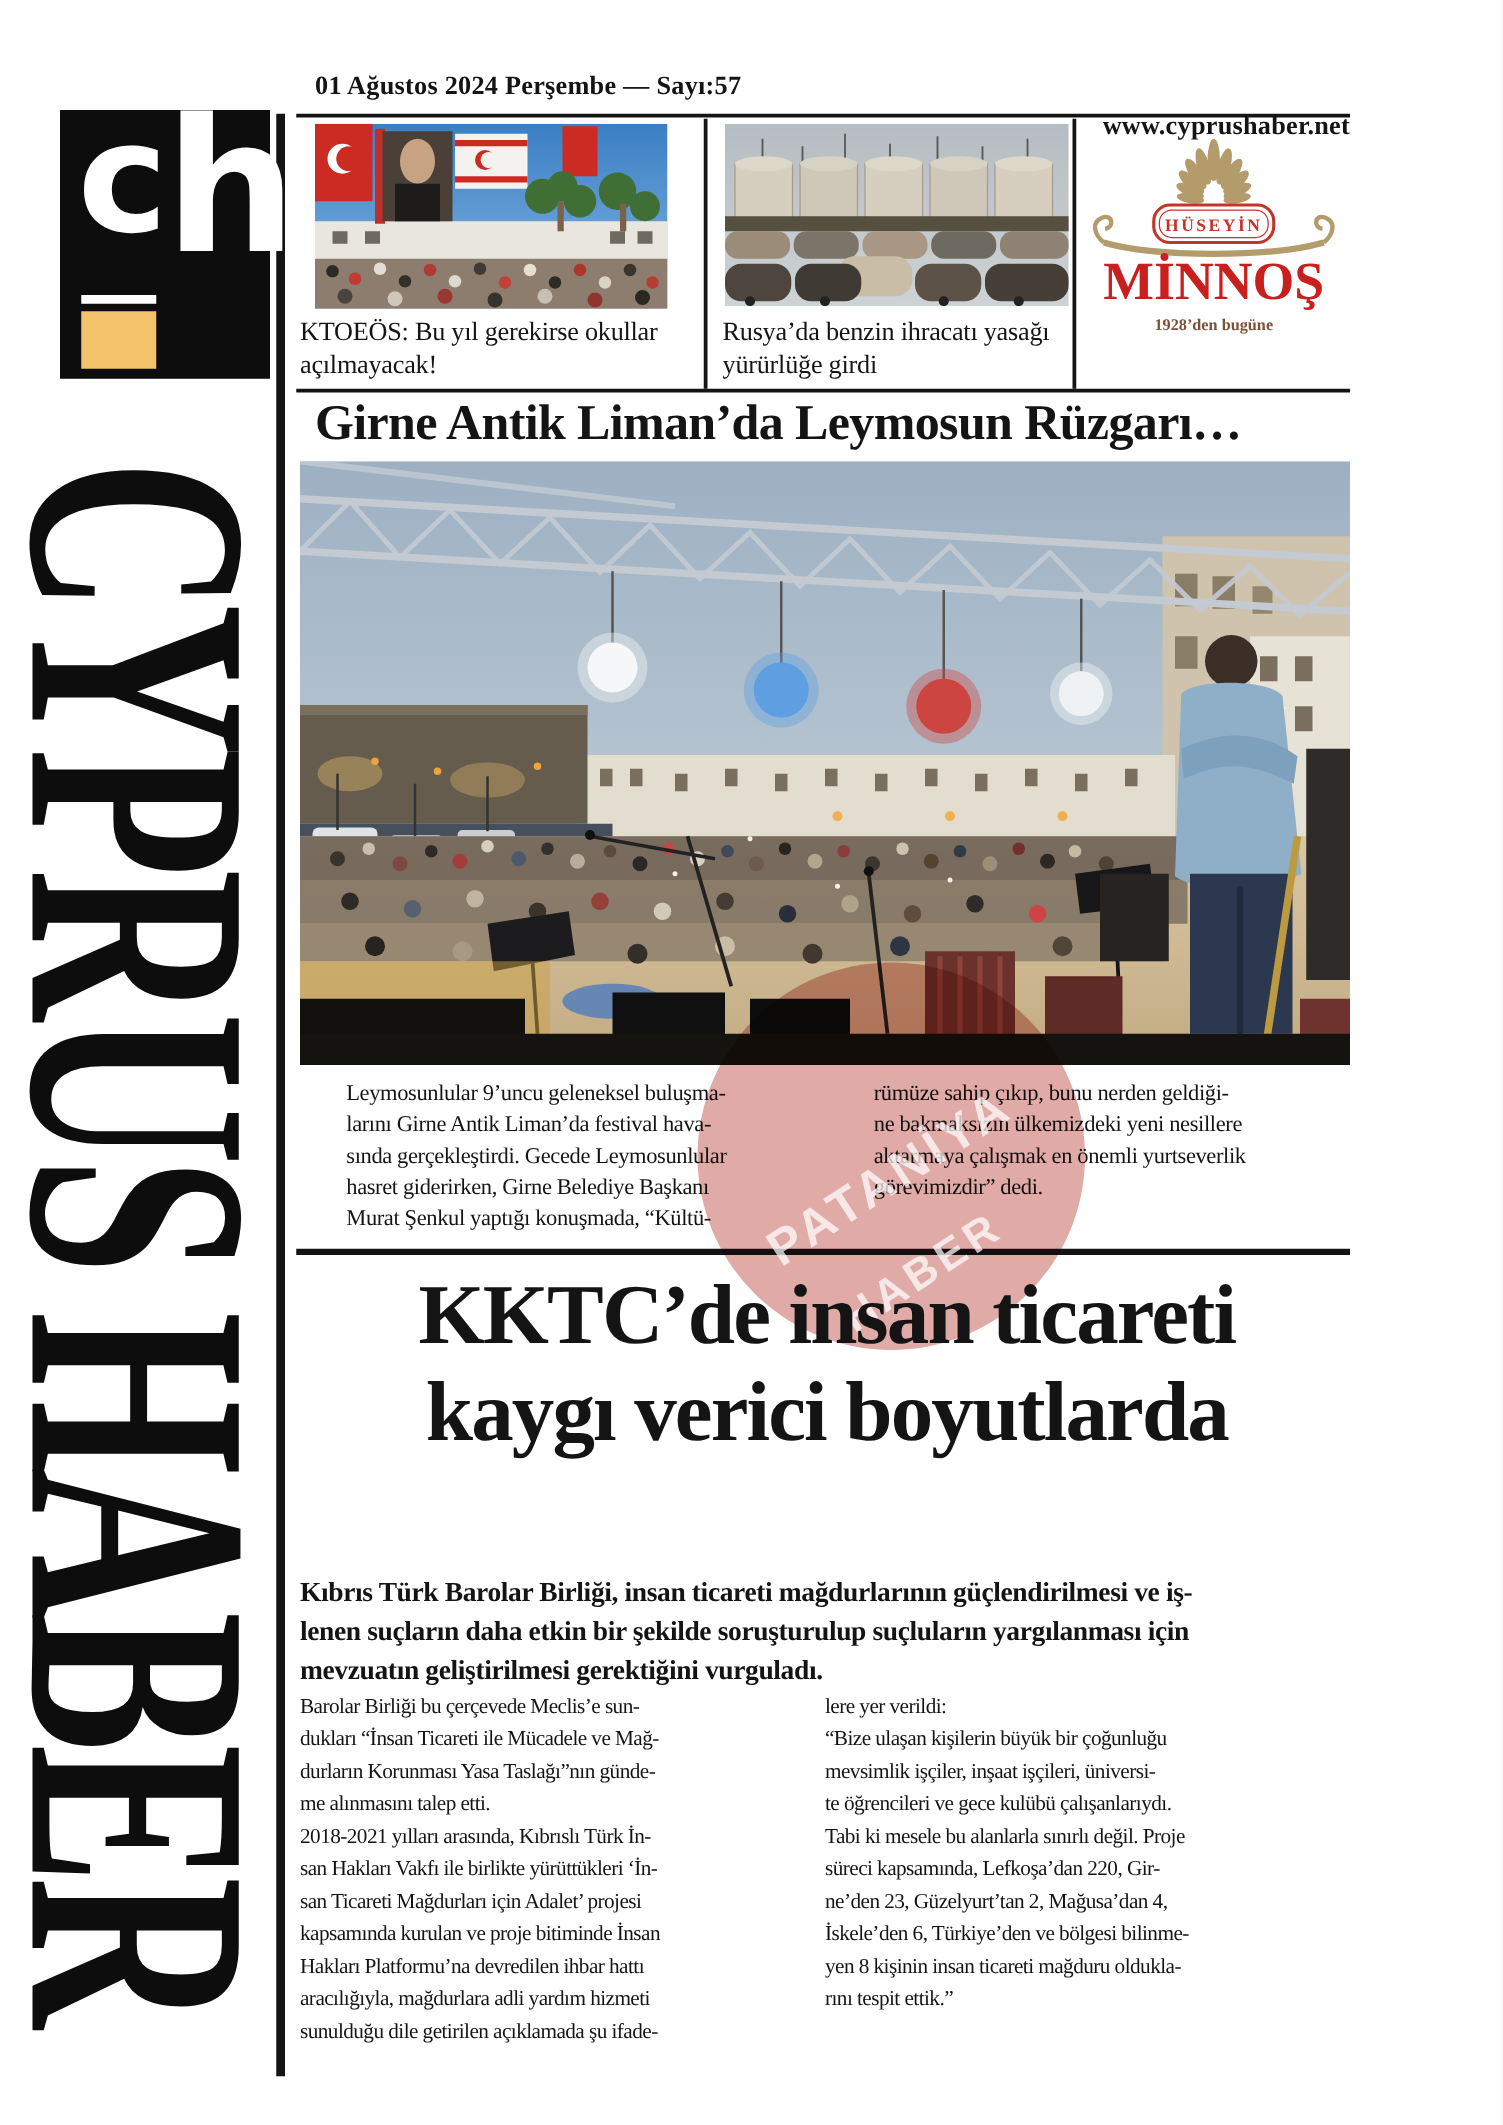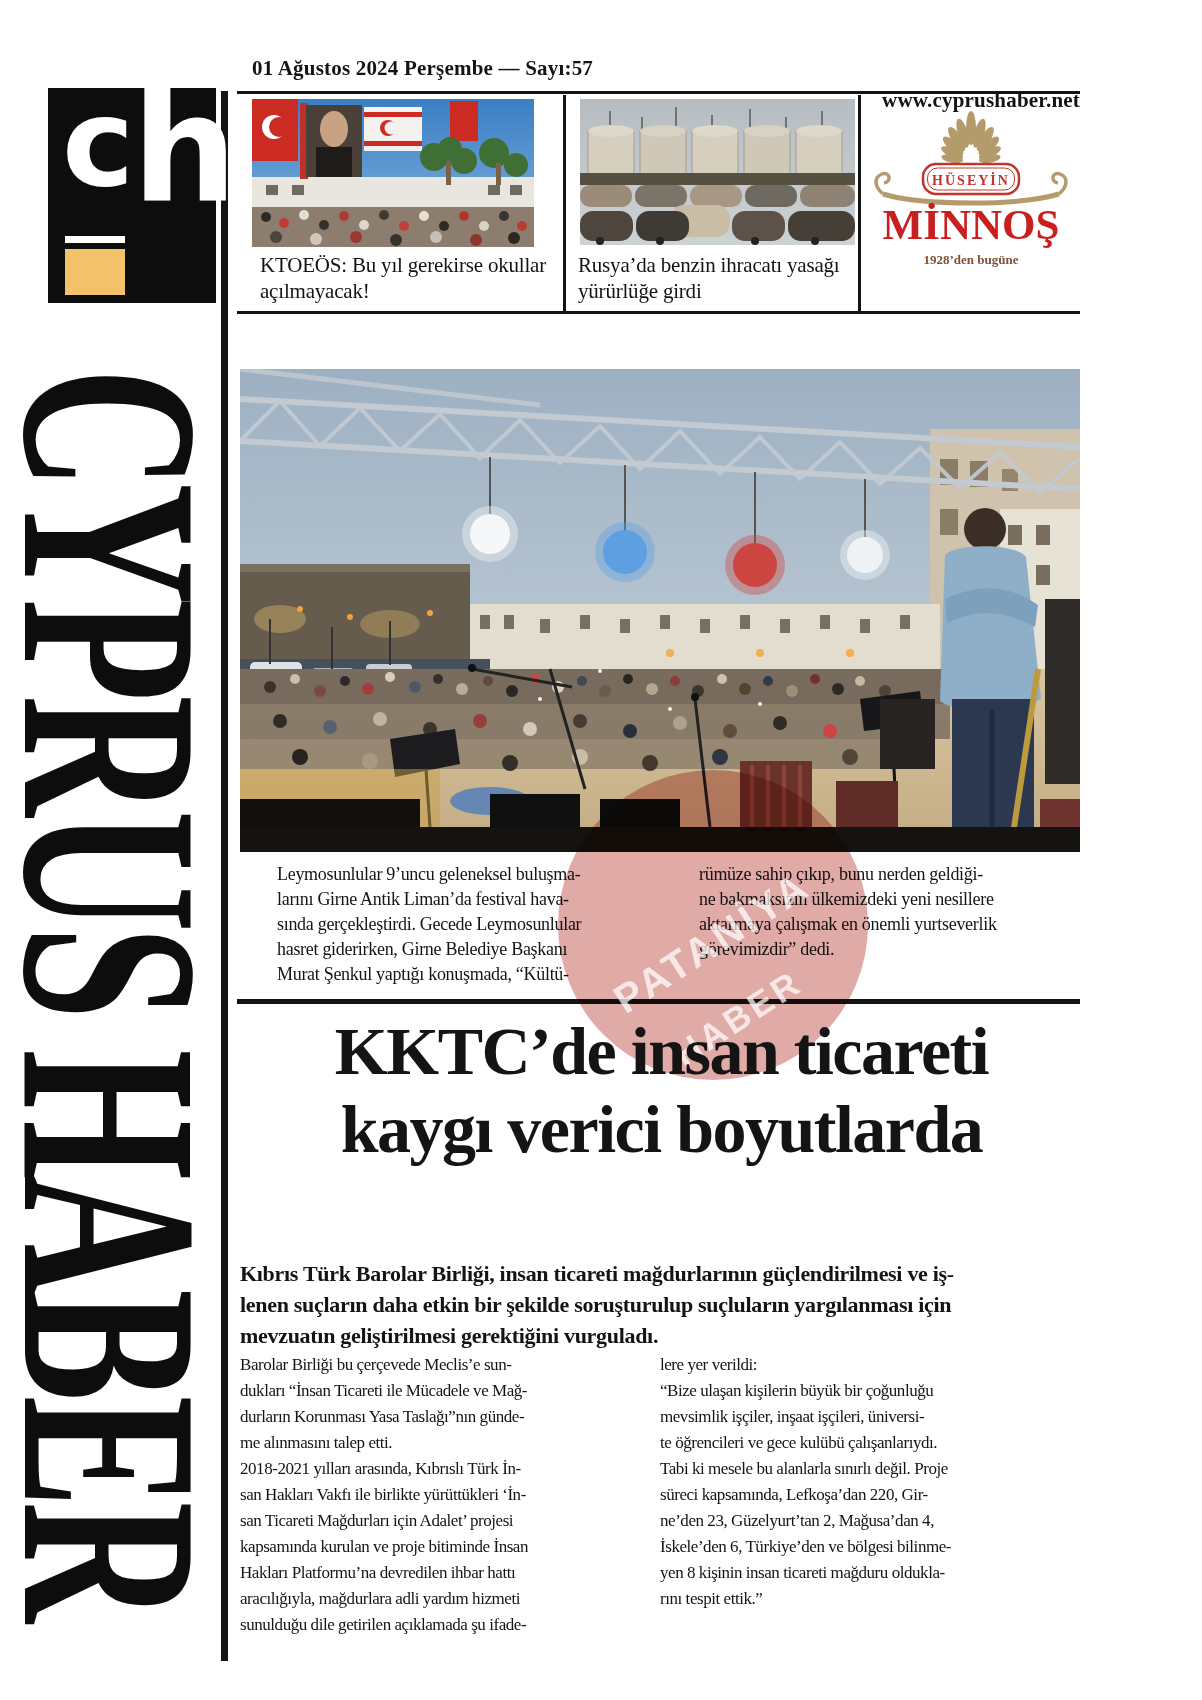--- a/index.html
+++ b/index.html
@@ -113,21 +113,21 @@
         <circle cx="270" cy="127" r="5" fill="#b83e34"></circle>
       <circle cx="24" cy="138" r="6" fill="#4a443c"></circle>
         <circle cx="64" cy="140" r="6" fill="#cfc8ba"></circle>
       <circle cx="104" cy="138" r="6" fill="#9c3730"></circle>
         <circle cx="144" cy="141" r="6" fill="#36322c"></circle>
       <circle cx="184" cy="138" r="6" fill="#c8c0b2"></circle>
         <circle cx="224" cy="141" r="6" fill="#8f352e"></circle>
       <circle cx="262" cy="139" r="6" fill="#2b2822"></circle>
     </g>
   </svg>
-  <div class="abs caption pre" style="left:260px;top:252px;width:305px;">KTOEÖS: Bu yıl gerekirse okullar
+  <div class="abs caption pre" style="left:240px;top:252px;width:305px;">KTOEÖS: Bu yıl gerekirse okullar
 açılmayacak!</div>
 
   <svg class="abs" style="left:580px;top:99px;" width="275" height="146" viewBox="0 0 275 146">
     <defs>
       <linearGradient id="sky2" x1="0" y1="0" x2="0" y2="1">
         <stop offset="0" stop-color="#b6bdc2"></stop>
           <stop offset="1" stop-color="#cdd2d4"></stop>
       </linearGradient>
     </defs>
     <rect width="275" height="146" fill="url(#sky2)"></rect>
@@ -196,20 +196,21 @@
     <path d="M191,86 C198,80 202,70 192,66 C184,63 182,74 190,75" stroke="#b49b6b" stroke-width="3.5" fill="none"></path>
     <g>
       <rect x="55" y="56" width="96" height="30" rx="13" fill="#ffffff" stroke="#c3342b" stroke-width="2.5"></rect>
       <rect x="59.5" y="60" width="87" height="22" rx="10" fill="none" stroke="#c3342b" stroke-width="1"></rect>
       <text x="103" y="77" text-anchor="middle" font-family="Liberation Serif, serif" font-size="14" font-weight="bold" fill="#c3342b" letter-spacing="2">HÜSEYİN</text>
     </g>
     <text x="103" y="131" text-anchor="middle" font-family="Liberation Serif, serif" font-size="43" font-weight="bold" fill="#c91f1f">MİNNOŞ</text>
     <text x="103" y="156" text-anchor="middle" font-family="Liberation Serif, serif" font-size="13" font-weight="bold" fill="#7d5138">1928’den bugüne</text>
   </svg>
 
+  <div class="abs headline1" style="left:252px;top:314px;width:828px;">Girne Antik Liman’da Leymosun Rüzgarı…</div>
 
   <svg class="abs" style="left:240px;top:369px;" width="840" height="483" viewBox="0 0 840 483">
     <defs>
       <linearGradient id="skyM" x1="0" y1="0" x2="0" y2="1">
         <stop offset="0" stop-color="#9db0c2"></stop>
           <stop offset="1" stop-color="#ccd6de"></stop>
       </linearGradient>
       <linearGradient id="groundM" x1="0" y1="0" x2="0" y2="1">
         <stop offset="0" stop-color="#d9c6a2"></stop>
           <stop offset="1" stop-color="#c2ab83"></stop>

